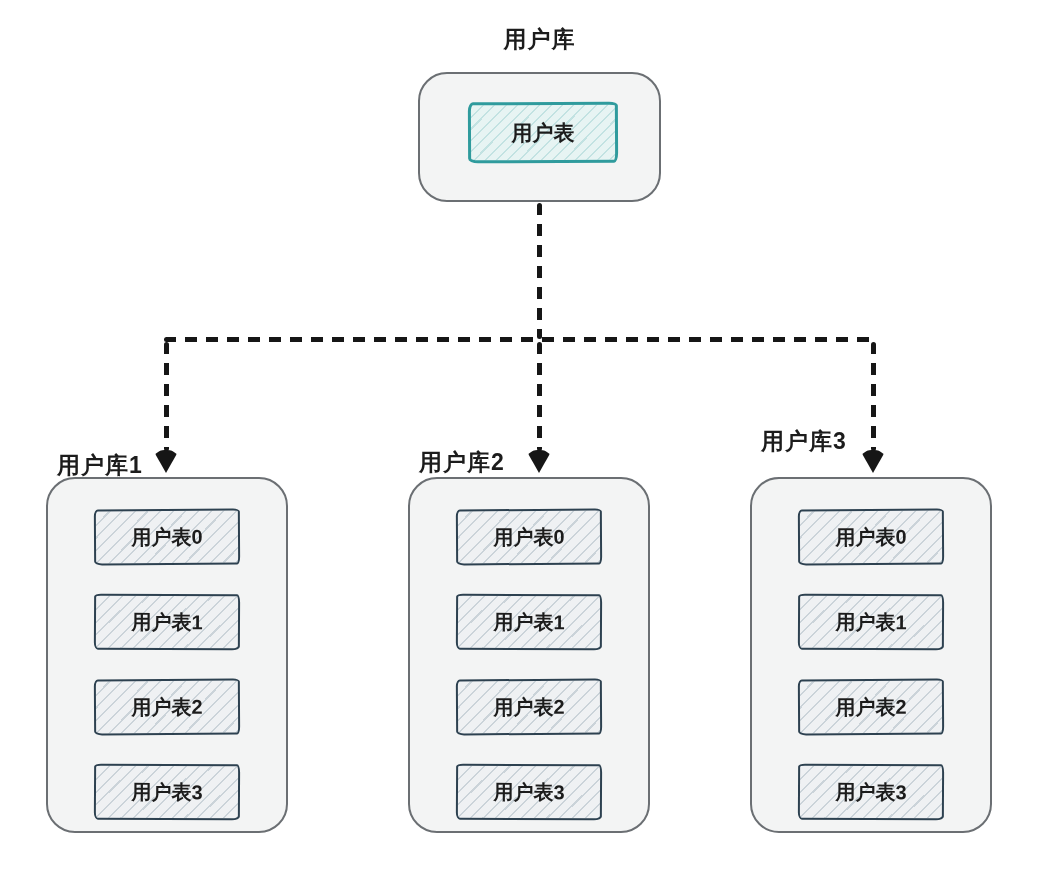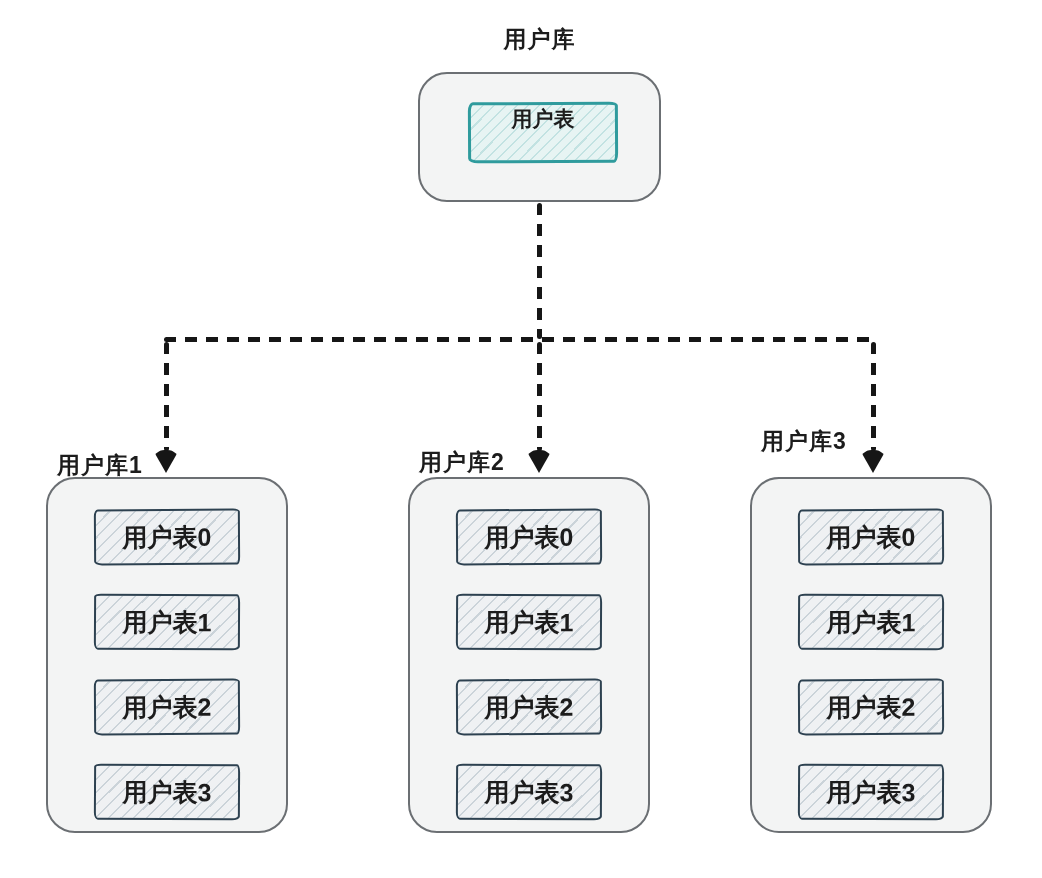--- a/index.html
+++ b/index.html
@@ -26,34 +26,34 @@
     display:flex; flex-direction:column; align-items:center;
     padding-top:30px; gap:29px;
   }
   .shard-box-0 { left:46px; }
   .shard-box-1 { left:408px; }
   .shard-box-2 { left:750px; }
 
   
   .table-box {
     display:flex; align-items:center; justify-content:center;
-    font-size:25px; font-weight:600;
+    font-size:20px; font-weight:600;
     width:146px; height:56px; flex:0 0 56px;
     border:2px solid #2d4150;
     background:
       repeating-linear-gradient(135deg, rgba(109,134,150,0.28) 0 1.5px, transparent 1.5px 9px),
       #eff1f3;
     border-radius: 4px 7px 3px 8px / 7px 3px 8px 4px;
   }
   .shard-box .table-box:nth-child(odd)  { transform:rotate(-0.35deg); }
   .shard-box .table-box:nth-child(even) { transform:rotate(0.3deg); border-radius: 7px 3px 8px 4px / 3px 8px 4px 7px; }
 
   .root-table {
     position:absolute; left:468px; top:102px; width:150px; height:61px;
-    display:flex; align-items:flex-start; justify-content:center;
+    display:flex; align-items:center; justify-content:center;
     font-size:21px; font-weight:600;
     border:3px solid #2f9b9d;
     background:
       repeating-linear-gradient(135deg, rgba(47,155,157,0.20) 0 1.5px, transparent 1.5px 8px),
       #e7f4f3;
     border-radius: 5px 9px 4px 10px / 9px 4px 10px 5px;
     transform:rotate(-0.3deg);
   }
 
   

